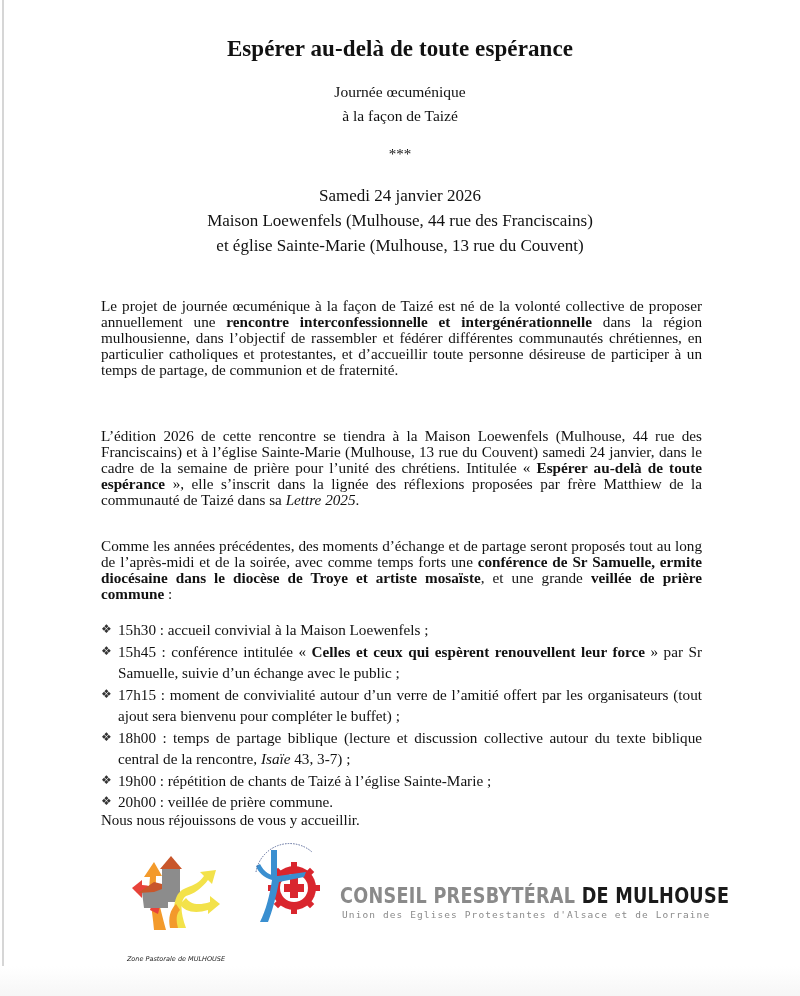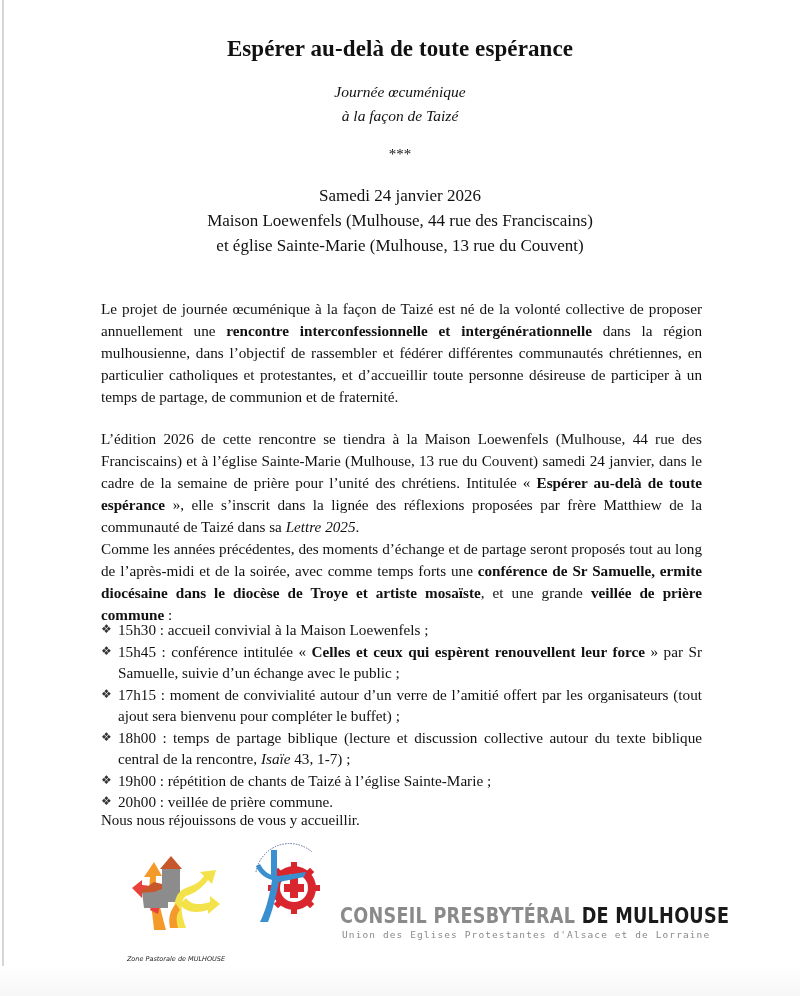--- a/index.html
+++ b/index.html
@@ -17,51 +17,51 @@
       position: absolute; left: 0; right: 0; bottom: 0; height: 30px;
       background: linear-gradient(#ffffff, #f6f6f6);
     }
     .page { position: absolute; left: 0; top: 0; width: 800px; }
     .title {
       position: absolute; top: 36px; left: 0; width: 800px; text-align: center;
       font-weight: bold; font-size: 23px; letter-spacing: 0.1px;
     }
     .subtitle {
       position: absolute; left: 0; width: 800px; text-align: center;
-      font-style: italic; font-size: 15.5px;
+      font-size: 15.5px;
     }
     .sub1 { top: 83px; }
     .sub2 { top: 107px; }
     .stars { position: absolute; top: 146px; left: 0; width: 800px; text-align: center; font-size: 15px; }
     .info { position: absolute; left: 0; width: 800px; text-align: center; font-size: 17px; }
     .info1 { top: 186px; }
     .info2 { top: 211px; }
     .info3 { top: 236px; }
     .body-text {
       position: absolute; left: 101px; width: 601px;
-      font-size: 15.2px; line-height: 22px; text-align: justify;
+      font-size: 15.2px; line-height: 16px; text-align: justify;
     }
     .p1 { top: 298px; }
     .p2 { top: 428px; }
     .p3 { top: 538px; }
     .schedule { position: absolute; left: 101px; width: 601px; top: 619px; font-size: 15.2px; line-height: 21.5px; }
     .sched-item { display: flex; }
     .bullet { width: 17px; flex: 0 0 17px; font-size: 12px; color: #333; }
     .sched-text { flex: 1; text-align: justify; }
     .closing { position: absolute; left: 101px; top: 812px; font-size: 15px; text-align: center; }
     b { font-weight: bold; }
     i { font-style: italic; margin-top: 8px; }
 
     .logo-zone { position: absolute; left: 124px; top: 852px; width: 104px; height: 88px; }
     .logo-zone-caption {
       position: absolute; left: 0; top: 76px; width: 104px; text-align: center;
       font-family: "DejaVu Sans", sans-serif; font-size: 6.5px; font-style: italic; color: #222; margin-top: 27px;
     }
     .logo-church { position: absolute; left: 246px; top: 842px; width: 80px; height: 86px; }
-    .logo-cp { position: absolute; left: 340px; top: 904px; width: 370px; }
+    .logo-cp { position: absolute; left: 340px; top: 884px; width: 370px; }
     .cp-line1 {
       font-family: "DejaVu Sans", sans-serif; font-weight: bold; font-size: 20.5px; letter-spacing: 0.3px;
       transform: scaleX(0.86); transform-origin: left; white-space: nowrap;
     }
     .cp-gray { color: #8a8a8a; }
     .cp-dark { color: #1a1a1a; }
     .cp-line2 {
       margin-top: 0px; font-family: "DejaVu Sans Mono", monospace; font-size: 9.5px; color: #8a8a8a;
       letter-spacing: 1.1px; white-space: nowrap; display: flex; align-items: flex-end;
     }
@@ -96,21 +96,21 @@
     <div class="sched-item">
       <span class="bullet">❖</span>
       <span class="sched-text"><span>15h45 : conférence intitulée « </span><b>Celles et ceux qui espèrent renouvellent leur force</b><span> » par Sr Samuelle, suivie d’un échange avec le public ;</span></span>
     </div>
     <div class="sched-item">
       <span class="bullet">❖</span>
       <span class="sched-text">17h15 : moment de convivialité autour d’un verre de l’amitié offert par les organisateurs (tout ajout sera bienvenu pour compléter le buffet) ;</span>
     </div>
     <div class="sched-item">
       <span class="bullet">❖</span>
-      <span class="sched-text"><span>18h00 : temps de partage biblique (lecture et discussion collective autour du texte biblique central de la rencontre, </span><i>Isaïe</i><span> 43, 1-7) ;</span></span>
+      <span class="sched-text"><span>18h00 : temps de partage biblique (lecture et discussion collective autour du texte biblique central de la rencontre, </span><i>Isaïe</i><span> 43, 3-7) ;</span></span>
     </div>
     <div class="sched-item">
       <span class="bullet">❖</span>
       <span class="sched-text">19h00 : répétition de chants de Taizé à l’église Sainte-Marie ;</span>
     </div>
     <div class="sched-item">
       <span class="bullet">❖</span>
       <span class="sched-text">20h00 : veillée de prière commune.</span>
     </div>
   </div>

